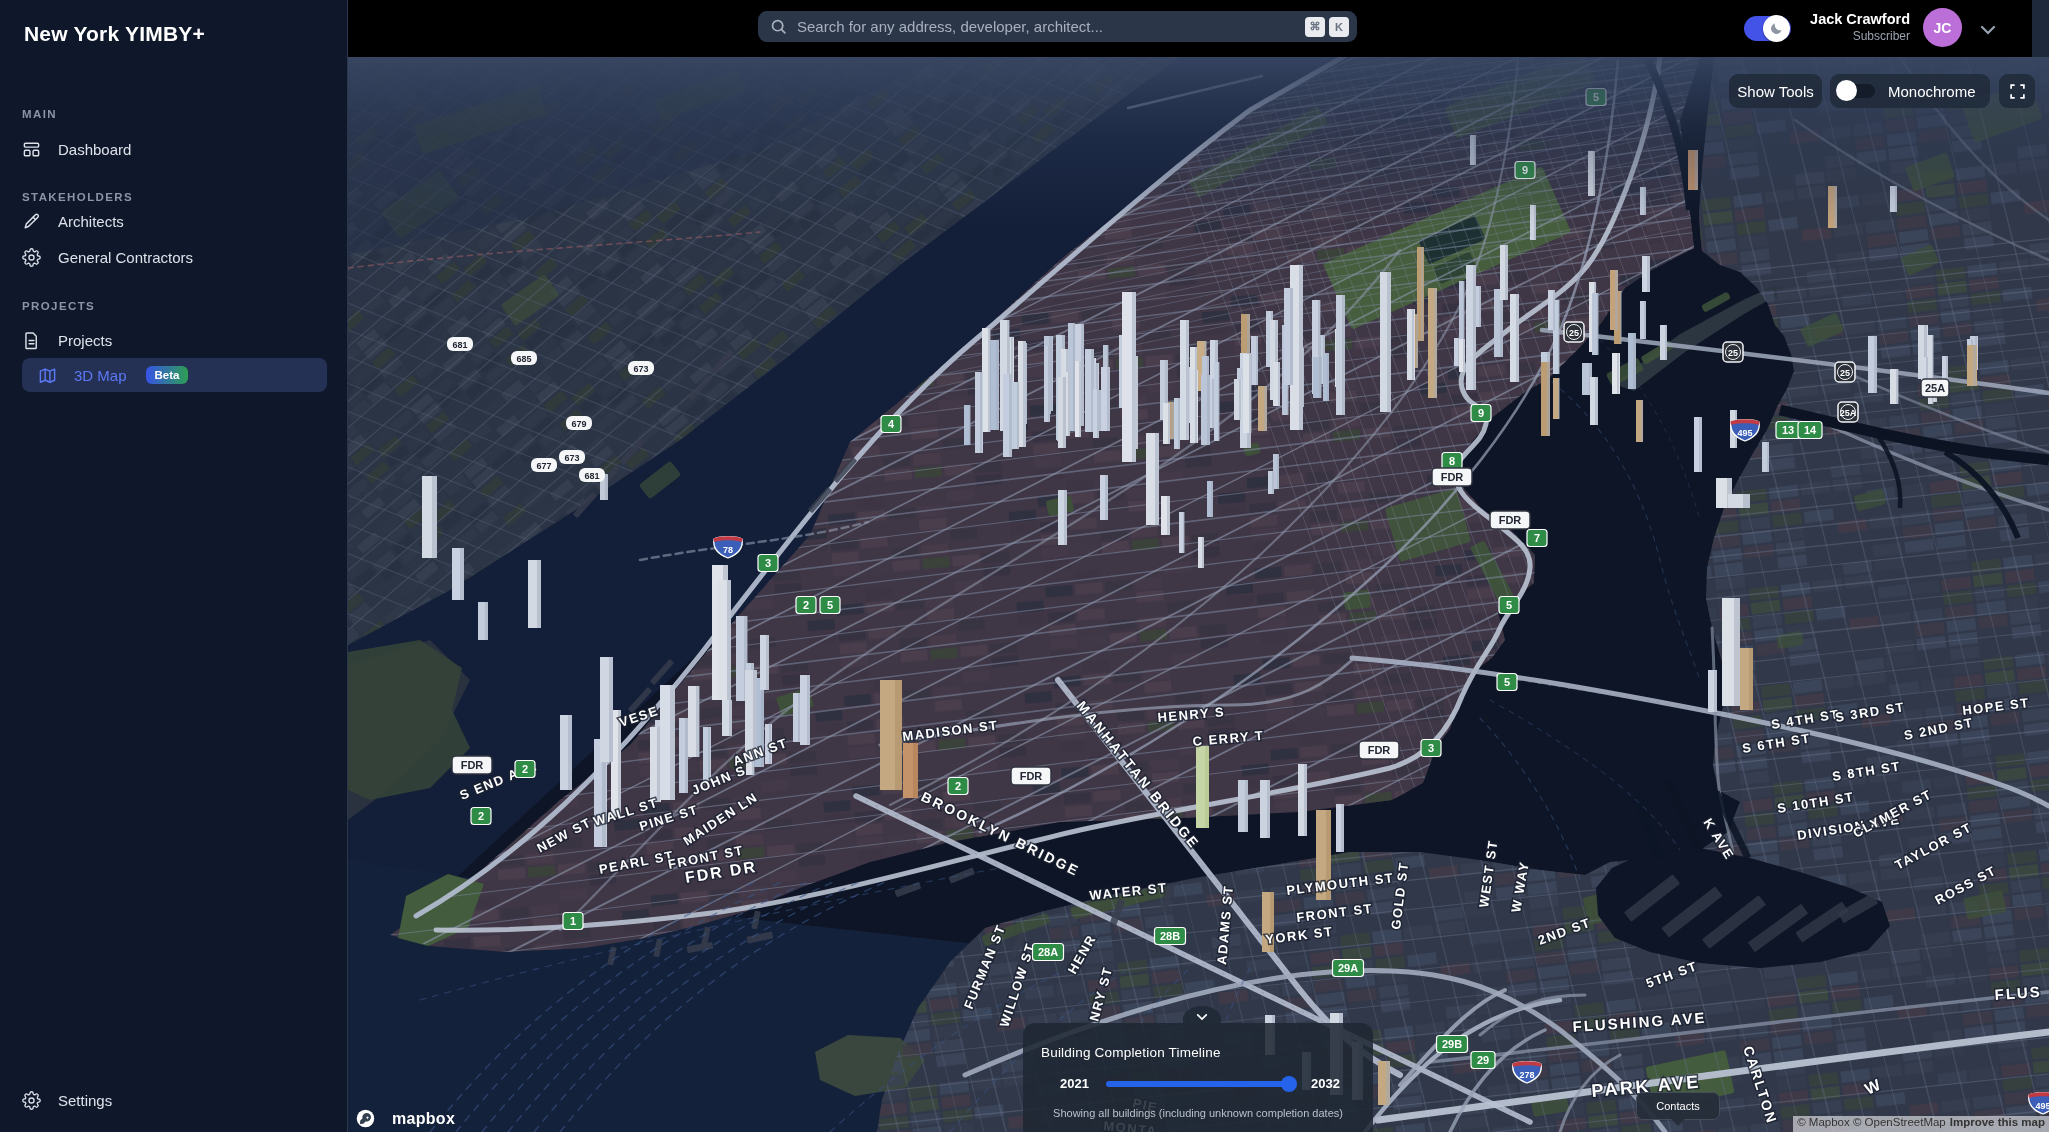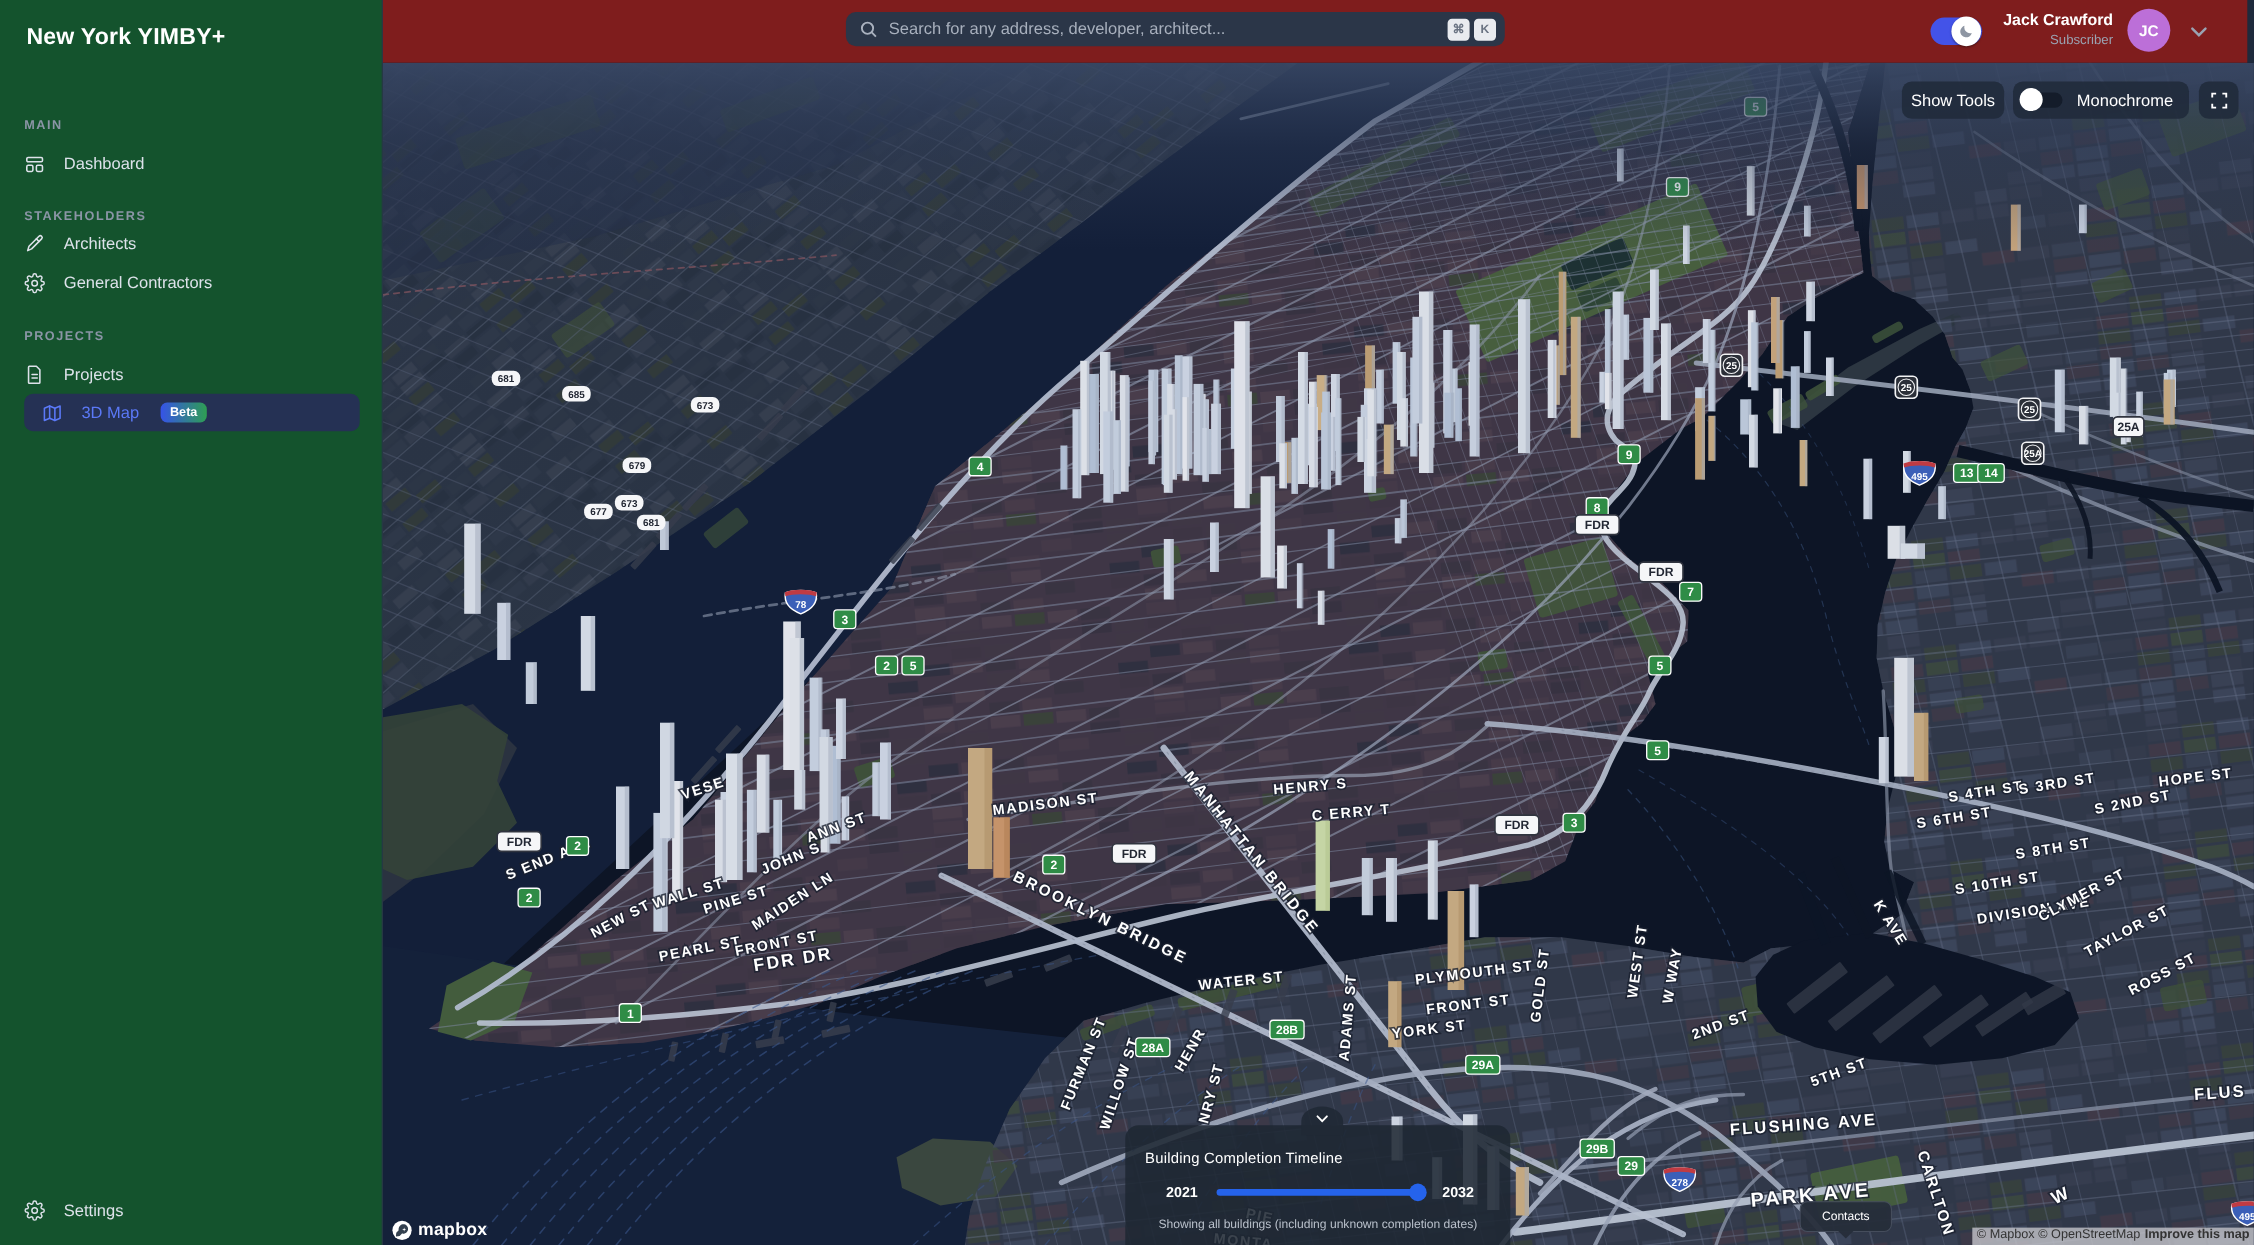--- a/index.html
+++ b/index.html
@@ -1,27 +1,27 @@
 <!DOCTYPE html>
 <html><head><meta charset="utf-8"><style>
 *{margin:0;padding:0;box-sizing:border-box}
 html,body{width:2049px;height:1132px;overflow:hidden;background:#1e2a3c;font-family:"Liberation Sans",sans-serif}
 .stage{position:relative;width:2049px;height:1132px}
 #map{position:absolute;left:0;top:0}
 
-.sidebar{position:absolute;left:0;top:0;width:348px;height:1132px;background:#14532d;z-index:30;border-right:1px solid #2a3649}
+.sidebar{position:absolute;left:0;top:0;width:348px;height:1132px;background:#0f172a;z-index:30;border-right:1px solid #2a3649}
 .brand{font-size:21px;font-weight:700;color:#fff;padding:22px 0 0 24px;letter-spacing:.2px}
 .sec{font-size:11.5px;font-weight:700;color:#8b95a6;letter-spacing:1.4px;margin:0 0 0 22px}
 .item{display:flex;align-items:center;gap:17px;margin:0 0 0 12px;padding:8px 10px;height:36px;color:#dde2ea;font-size:15px}
 .item svg{flex:0 0 auto}
 .active-item{margin:0 20px 0 22px;background:#253154;border-radius:8px;display:flex;align-items:center;gap:17px;padding:8px 10px 8px 16px;height:34px;color:#5b79f7;font-size:15px;font-weight:500}
 .beta{background:linear-gradient(90deg,#3653e8,#2e9e53);color:#fff;font-size:11.5px;font-weight:700;padding:3px 9px;border-radius:6px;margin-left:2px}
 .settings{position:absolute;left:12px;bottom:14px;display:flex;align-items:center;gap:17px;padding:8px 10px;color:#dde2ea;font-size:15px}
 
-.topbar{position:absolute;left:342px;top:0;width:1701px;height:57px;background:#7f1d1d;z-index:25}
+.topbar{position:absolute;left:331px;top:0;width:1701px;height:57px;background:#000000;z-index:25}
 .search{position:absolute;left:427px;top:11px;width:599px;height:31px;background:#2b3648;border-radius:9px;display:flex;align-items:center;padding:0 8px 0 12px}
 .search .ph{color:#a8b0bd;font-size:15px;margin-left:10px;flex:1}
 .key{width:20px;height:20px;background:#e9ebef;border-radius:4px;color:#6a7382;font-size:11px;font-weight:700;display:flex;align-items:center;justify-content:center;margin-left:4px}
 .toggle{position:absolute;right:241px;top:16px;width:47px;height:25px;background:#4353e8;border-radius:13px}
 .toggle .knob{position:absolute;right:1px;top:-1.5px;width:27px;height:27px;background:#fff;border-radius:50%;display:flex;align-items:center;justify-content:center;box-shadow:0 1px 2px rgba(0,0,0,.4)}
 .who{position:absolute;right:122px;top:11px;text-align:right}
 .who .n{color:#fff;font-size:14.5px;font-weight:700}
 .who .s{color:#9aa3b2;font-size:12px;margin-top:2px}
 .avatar{position:absolute;right:70px;top:8px;width:39px;height:39px;border-radius:50%;background:#bc6fd8;color:#fff;font-weight:700;font-size:14px;display:flex;align-items:center;justify-content:center}
 .chev{position:absolute;right:36px;top:21px}
@@ -38,21 +38,21 @@
 .tl h3{font-size:13.5px;font-weight:400;margin:22px 0 0 18px;letter-spacing:.2px}
 .tlrow{display:flex;align-items:center;margin:16px 33px 0 37px;gap:17px}
 .tlrow .yr{font-size:13px;font-weight:700}
 .track{flex:1;height:6px;background:#2563eb;border-radius:3px;position:relative}
 .thumb{position:absolute;right:-3px;top:-5px;width:16px;height:16px;border-radius:50%;background:#2563eb}
 .tl .cap{color:#b9c0cb;font-size:11px;text-align:center;margin-top:16px}
 .contacts{position:absolute;left:1636px;top:1092px;width:84px;height:28px;background:rgba(38,45,58,.95);border:1px solid #454d5c;border-radius:7px;color:#fff;font-size:11px;display:flex;align-items:center;justify-content:center;z-index:20}
 .contacts:after{content:"";position:absolute;left:34px;bottom:-7px;border:7px solid transparent;border-top-color:rgba(38,45,58,.95);border-bottom:0}
 .attrib{position:absolute;right:0;bottom:0;height:16px;background:rgba(200,200,205,.78);color:#333;font-size:11.5px;display:flex;padding:0 4px;z-index:20}
 .attrib b{margin-left:4px}
-.mapbox{position:absolute;left:355px;top:1108px;display:flex;align-items:center;gap:4px;z-index:20;color:#fff}
+.mapbox{position:absolute;left:355px;top:1108px;display:flex;align-items:center;gap:16px;z-index:20;color:#fff}
 .mapbox .word{font-size:16px;font-weight:700;letter-spacing:.3px}
 </style></head>
 <body>
 <div class="stage">
 <svg id="map" width="2049" height="1132" viewBox="0 0 2049 1132" style="position:absolute;left:0;top:0">
       <defs>
         <linearGradient id="haze" x1="0" y1="0" x2="0" y2="1">
           <stop offset="0" stop-color="#384764" stop-opacity="0.9"></stop>
           <stop offset="0.45" stop-color="#2e3c58" stop-opacity="0.42"></stop>
           <stop offset="1" stop-color="#2e3c58" stop-opacity="0"></stop>

